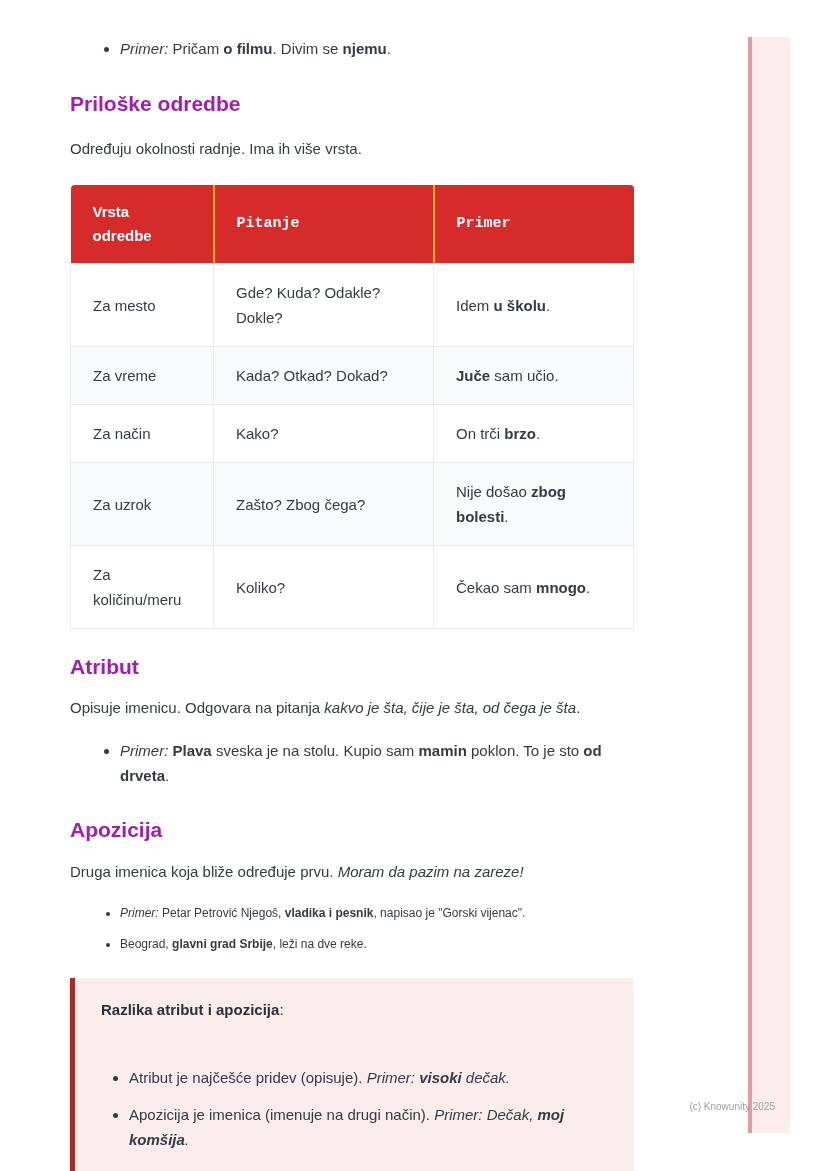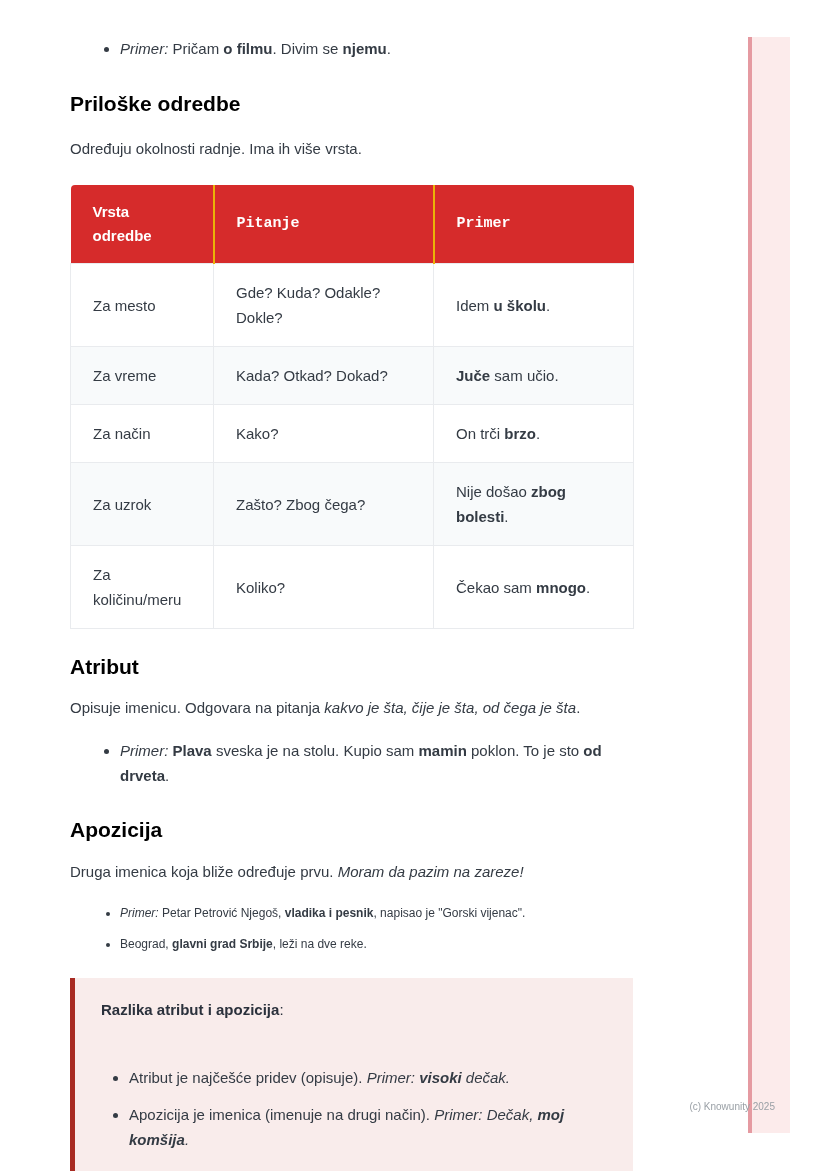--- a/index.html
+++ b/index.html
@@ -27,21 +27,21 @@
     position: absolute;
     left: 70px; top: 0;
     width: 563px;
     z-index: 2;
   }
 
   h2 {
     font-size: 21px;
     line-height: 26px;
     font-weight: 700;
-    color: #000000;
+    color: #a21caf;
   }
   p { font-size: 15px; line-height: 23px; }
 
   ul.toplist {
     margin: 37px 0 0 0;
     padding-left: 50px;
     list-style: disc outside;
   }
   ul.toplist li { font-size: 15px; line-height: 23px; }
 

